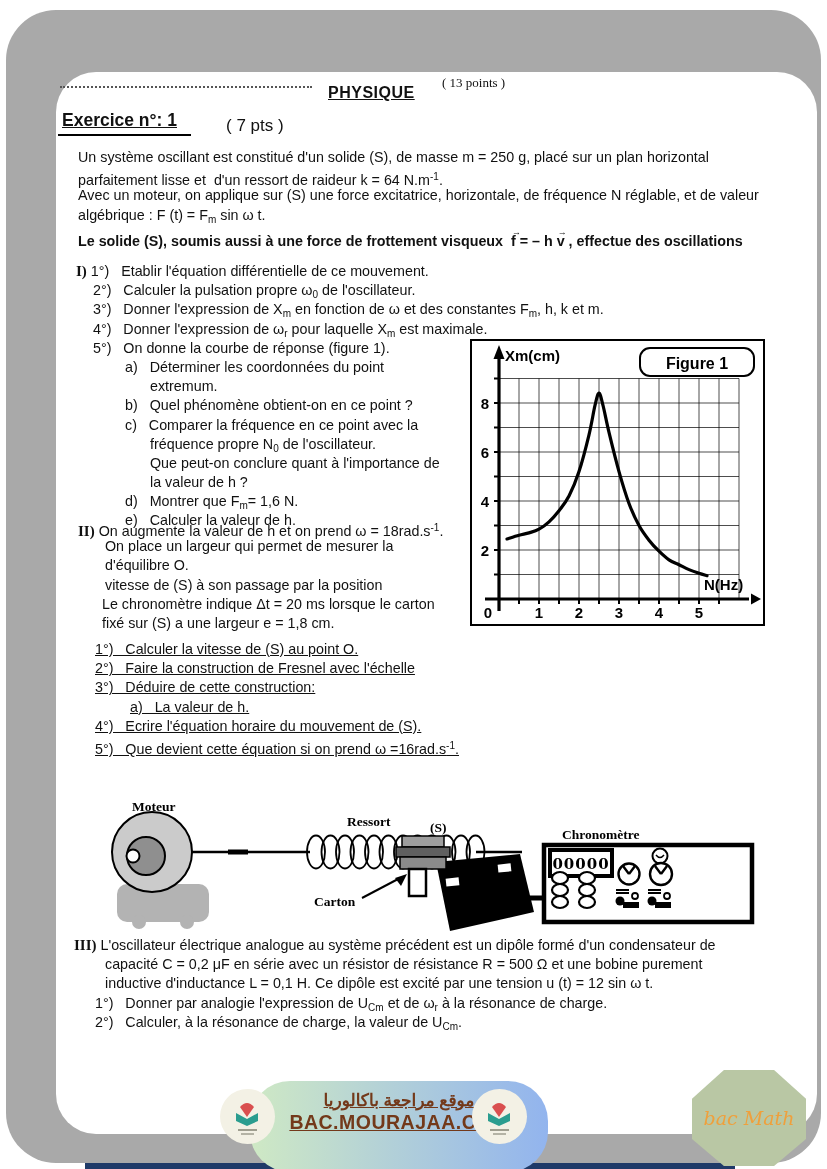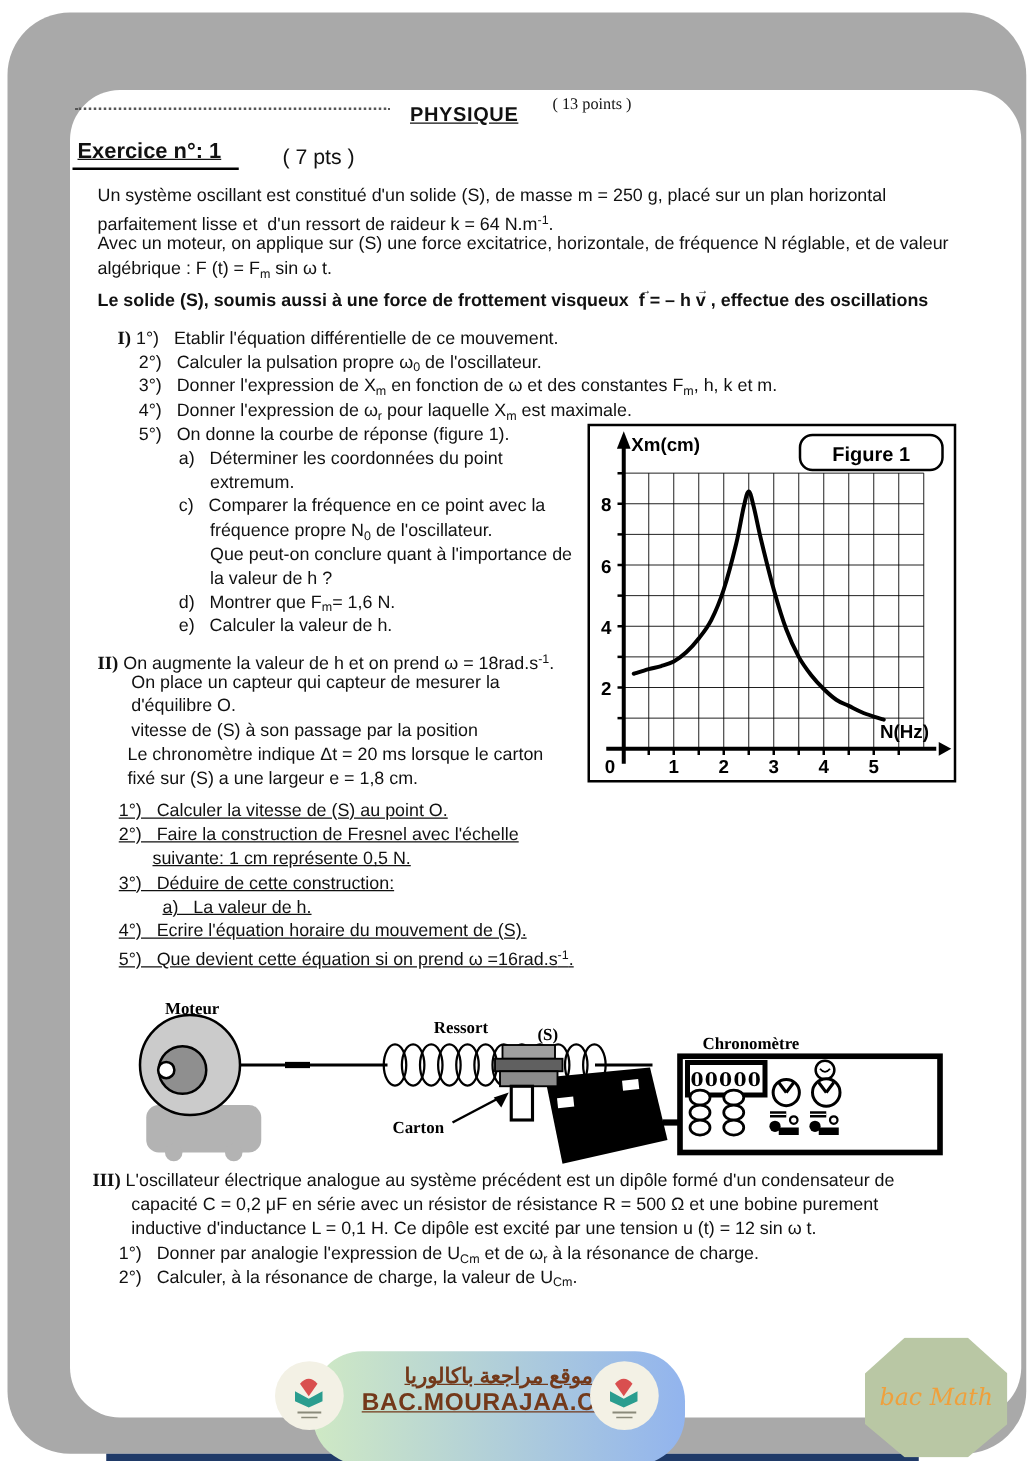--- a/index.html
+++ b/index.html
@@ -75,28 +75,29 @@
   <div class="ex-pts">( 7 pts )</div>
 
   <div class="sec" style="left:78px;top:148px;">
     <div class="ln">Un système oscillant est constitué d'un solide (S), de masse m = 250 g, placé sur un plan horizontal</div>
     <div class="ln">parfaitement lisse et&nbsp; d'un ressort de raideur k = 64 N.m<sup>-1</sup>.</div>
     <div class="ln">Avec un moteur, on applique sur (S) une force excitatrice, horizontale, de fréquence N réglable, et de valeur</div>
     <div class="ln">algébrique : F (t) = F<sub>m</sub> sin ω t.</div>
     <div class="ln mt">Le solide (S), soumis aussi à une force de frottement visqueux &nbsp;<span class="vec">f</span> = – h <span class="vec">v</span> , effectue des oscillations</div>
   </div>
 
-  <div class="sec" style="left:94px;top:262px;">
+  <div class="sec" style="left:76px;top:262px;">
     <div class="ln"><b class="rn">I)</b> 1°)&nbsp;&nbsp; Etablir l'équation différentielle de ce mouvement.</div>
     <div class="ln m17">2°)&nbsp;&nbsp; Calculer la pulsation propre ω<sub>0</sub> de l'oscillateur.</div>
     <div class="ln m17">3°)&nbsp;&nbsp; Donner l'expression de X<sub>m</sub> en fonction de ω et des constantes F<sub>m</sub>, h, k et m.</div>
     <div class="ln m17">4°)&nbsp;&nbsp; Donner l'expression de ω<sub>r</sub> pour laquelle X<sub>m</sub> est maximale.</div>
     <div class="ln m17">5°)&nbsp;&nbsp; On donne la courbe de réponse (figure 1).</div>
     <div class="ln m49">a)&nbsp;&nbsp; Déterminer les coordonnées du point</div>
     <div class="ln m74">extremum.</div>
+    <div class="ln m49">b)&nbsp;&nbsp; Quel phénomène obtient-on en ce point ?</div>
     <div class="ln m49">c)&nbsp;&nbsp; Comparer la fréquence en ce point avec la</div>
     <div class="ln m74">fréquence propre N<sub>0</sub> de l'oscillateur.</div>
     <div class="ln m74">Que peut-on conclure quant à l'importance de</div>
     <div class="ln m74">la valeur de h ?</div>
     <div class="ln m49">d)&nbsp;&nbsp; Montrer que F<sub>m</sub>= 1,6 N.</div>
     <div class="ln m49">e)&nbsp;&nbsp; Calculer la valeur de h.</div>
   </div>
 
   <div class="figure-box">
     <svg viewBox="0 0 291 283" width="291" height="283" xmlns="http://www.w3.org/2000/svg">
@@ -164,31 +165,30 @@
         <rect class="figtitle-box" x="168" y="7" width="114" height="28" rx="10"></rect>
         <text class="figtitle" x="225" y="28" text-anchor="middle">Figure 1</text>
         <text class="axlabel" x="33" y="20">Xm(cm)</text>
         <text class="axlabel" x="232" y="249">N(Hz)</text>
       </g>
     </svg>
   </div>
 
   <div class="sec" style="left:78px;top:518px;">
     <div class="ln"><b class="rn">II)</b> On augmente la valeur de h et on prend ω = 18rad.s<sup>-1</sup>.</div>
-    <div class="ln m27">On place un capteur qui capteur de mesurer la</div>
+    <div class="ln m27">On place un largeur qui permet de mesurer la</div>
     <div class="ln m27">d'équilibre O.</div>
     <div class="ln m27">vitesse de (S) à son passage par la position</div>
     <div class="ln m24">Le chronomètre indique Δt = 20 ms lorsque le carton</div>
     <div class="ln m24">fixé sur (S) a une largeur e = 1,8 cm.</div>
   </div>
 
   <div class="sec" style="left:78px;top:640px;text-decoration:underline;">
     <div class="ln m17">1°)&nbsp;&nbsp; Calculer la vitesse de (S) au point O.</div>
     <div class="ln m17">2°)&nbsp;&nbsp; Faire la construction de Fresnel avec l'échelle</div>
-    <div class="ln m44">suivante: 1 cm représente 0,5 N.</div>
     <div class="ln m17">3°)&nbsp;&nbsp; Déduire de cette construction:</div>
     <div class="ln m52">a)&nbsp;&nbsp; La valeur de h.</div>
     <div class="ln m17">4°)&nbsp;&nbsp; Ecrire l'équation horaire du mouvement de (S).</div>
     <div class="ln m17">5°)&nbsp;&nbsp; Que devient cette équation si on prend ω =16rad.s<sup>-1</sup>.</div>
   </div>
 
   <div class="diagram">
     <svg viewBox="0 0 665 142" width="665" height="142" xmlns="http://www.w3.org/2000/svg">
 
       <text class="dlabel" x="40" y="17">Moteur</text>

